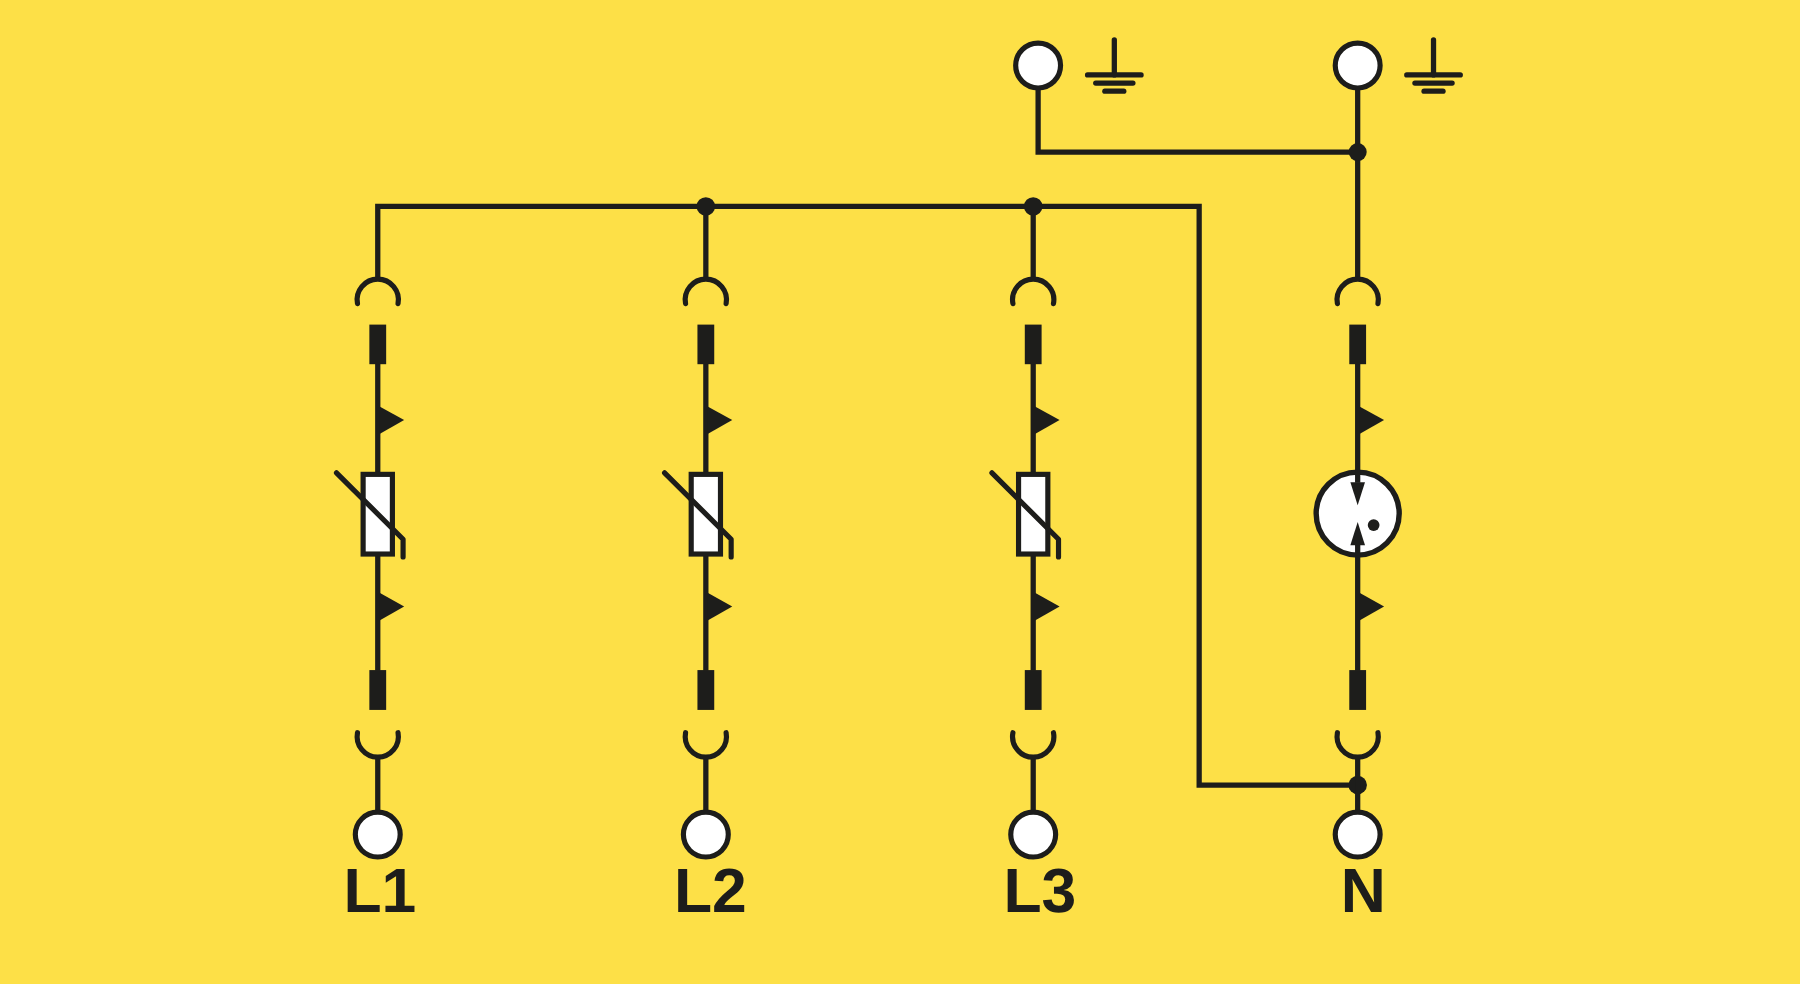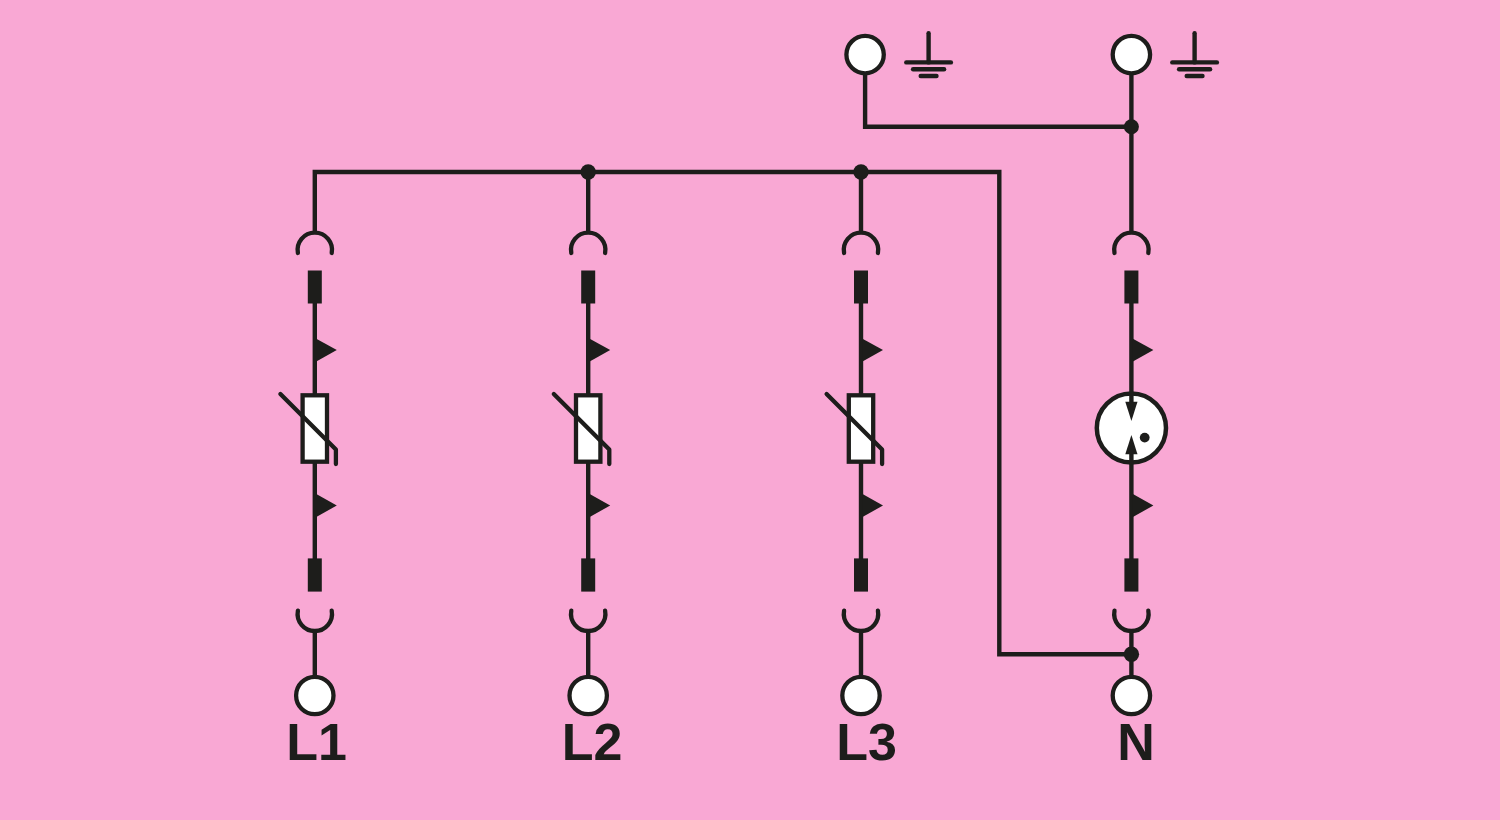--- a/index.html
+++ b/index.html
@@ -1,16 +1,16 @@
 <!DOCTYPE html>
 <html><head>
 <meta charset="utf-8">
 <style>
   html, body { margin: 0; padding: 0; background: #ffffff; }
-  .stage { position: relative; width: 1500px; height: 820px; background: #f9a8d4; overflow: hidden; }
+  .stage { position: relative; width: 1500px; height: 820px; background: #fde047; overflow: hidden; }
   svg { display: block; color: #1d1d1b; }
   text { font-family: "Liberation Sans", sans-serif; font-weight: bold; }
 </style>
 </head>
 <body>
 
 <div class="stage">
 <svg width="1500" height="820" viewBox="0 0 1500 820" color="#1d1d1b">
 
   <g stroke="currentColor" fill="none" stroke-width="4.4">

